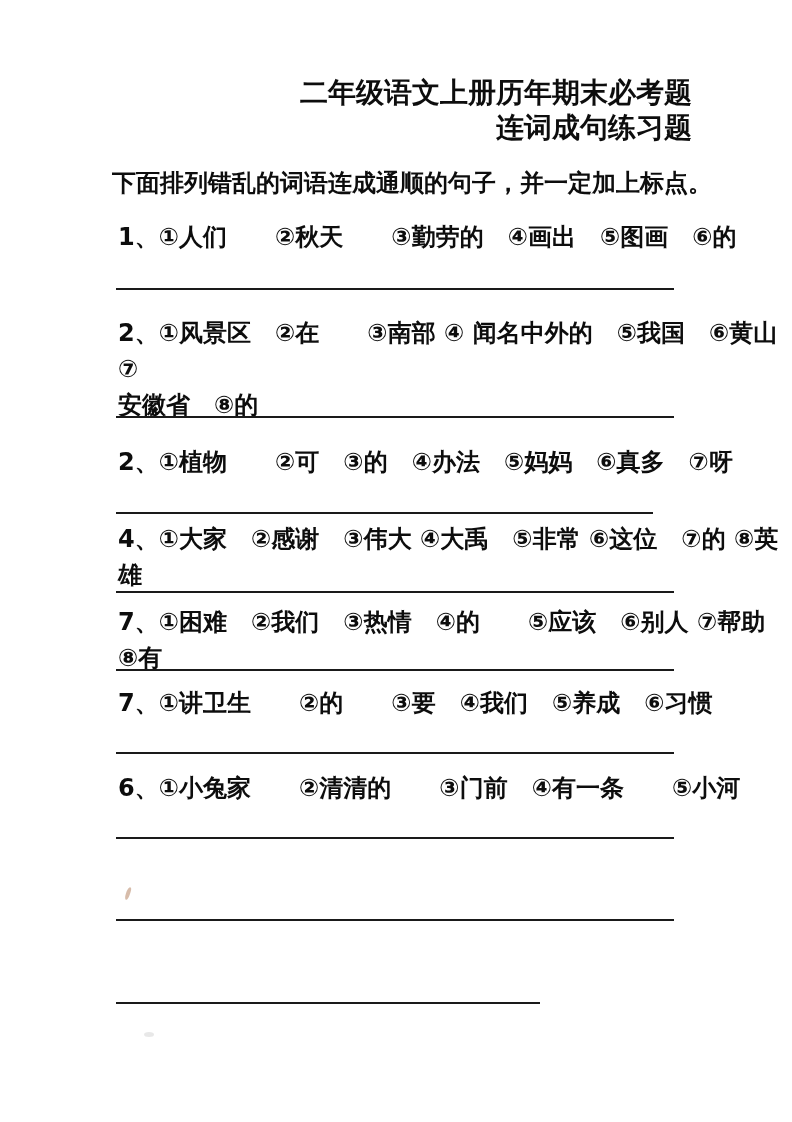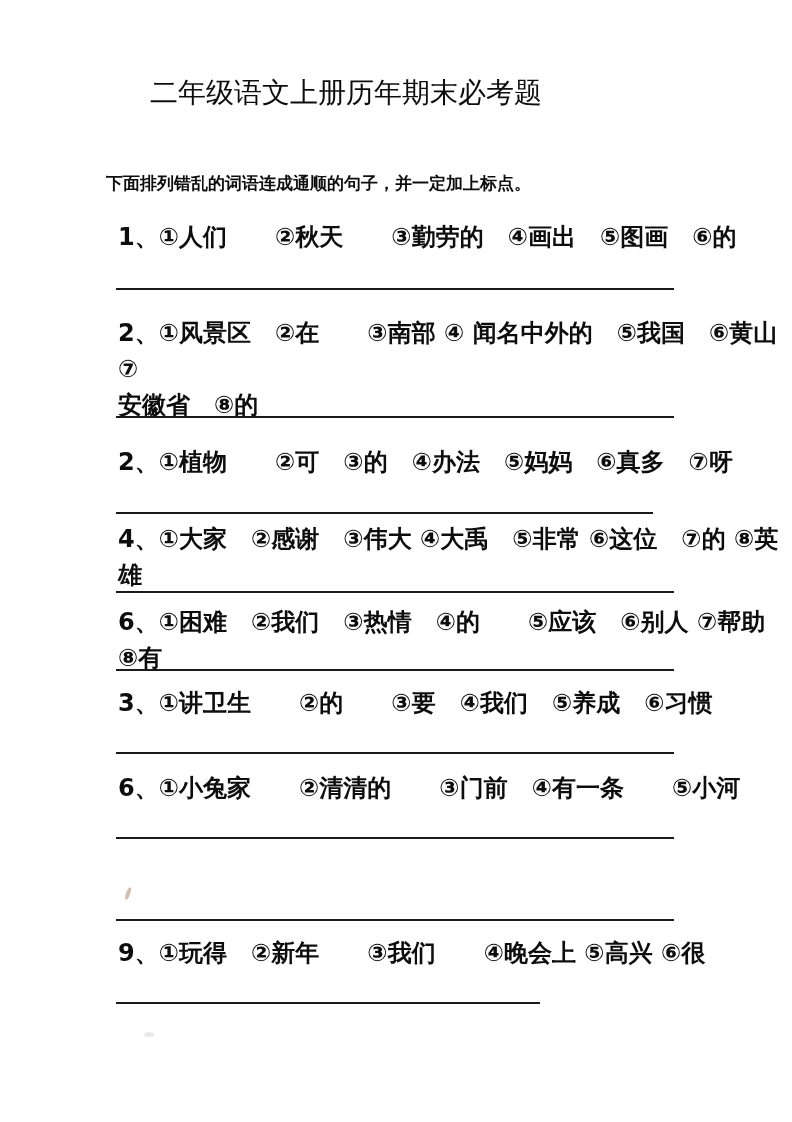--- a/index.html
+++ b/index.html
@@ -14,32 +14,32 @@
   }
   .sheet {
     position: absolute;
     inset: 0;
     background: #ffffff;
   }
   .title-line {
     position: absolute;
     left: 0;
     width: 692px;
-    text-align: center;
+    text-align: right;
     font-size: 28px;
-    font-weight: 400;
+    font-weight: 700;
     line-height: 35px;
     color: #0d0d0d;
     white-space: pre;
   }
   .instruction {
     position: absolute;
-    left: 106px;
+    left: 112px;
     width: 672px;
-    font-size: 17px;
+    font-size: 24px;
     font-weight: 700;
     line-height: 24px;
     color: #0d0d0d;
     white-space: pre-wrap;
   }
   .q {
     position: absolute;
     left: 118px;
     width: 672px;
     font-size: 24px;
@@ -76,46 +76,46 @@
     opacity: 0.6;
   }
 </style>
 </head>
 <body>
 
 <div class="sheet">
 
   <div class="title-line" style="top:75px">二年级语文上册历年期末必考题</div>
 
+  <div class="title-line" style="top:110px">连词成句练习题</div>
 
   <div class="instruction" style="top:171px">下面排列错乱的词语连成通顺的句子，并一定加上标点。</div>
 
   <div class="q" style="top:219px">1、①人们　　②秋天　　③勤劳的　④画出　⑤图画　⑥的</div>
   <div class="answer-line" style="top:288px;width:558px"></div>
 
   <div class="q" style="top:315px">2、①风景区　②在　　③南部 ④ 闻名中外的　⑤我国　⑥黄山　⑦
 安徽省　⑧的</div>
   <div class="answer-line" style="top:416px;width:558px"></div>
 
   <div class="q" style="top:444px">2、①植物　　②可　③的　④办法　⑤妈妈　⑥真多　⑦呀</div>
   <div class="answer-line" style="top:512px;width:537px"></div>
 
   <div class="q" style="top:521px">4、①大家　②感谢　③伟大 ④大禹　⑤非常 ⑥这位　⑦的 ⑧英雄</div>
   <div class="answer-line" style="top:591px;width:558px"></div>
 
-  <div class="q" style="top:604px">6、①困难　②我们　③热情　④的　　⑤应该　⑥别人 ⑦帮助　⑧有</div>
+  <div class="q" style="top:604px">7、①困难　②我们　③热情　④的　　⑤应该　⑥别人 ⑦帮助　⑧有</div>
   <div class="answer-line" style="top:669px;width:558px"></div>
 
-  <div class="q" style="top:685px">3、①讲卫生　　②的　　③要　④我们　⑤养成　⑥习惯</div>
+  <div class="q" style="top:685px">7、①讲卫生　　②的　　③要　④我们　⑤养成　⑥习惯</div>
   <div class="answer-line" style="top:752px;width:558px"></div>
 
   <div class="q" style="top:770px">6、①小兔家　　②清清的　　③门前　④有一条　　⑤小河</div>
   <div class="answer-line" style="top:837px;width:558px"></div>
 
   <div class="answer-line" style="top:919px;width:558px"></div>
 
-  <div class="q" style="top:935px">9、①玩得　②新年　　③我们　　④晚会上 ⑤高兴 ⑥很</div>
   <div class="answer-line" style="top:1002px;width:424px"></div>
 
   <div class="artifact-pen"></div>
   <div class="artifact-smudge"></div>
 
 </div>
 
 </body></html>

